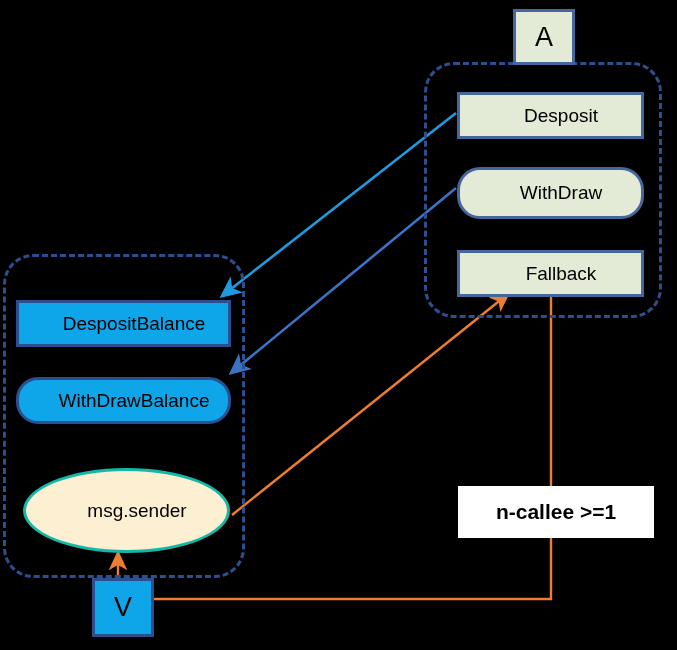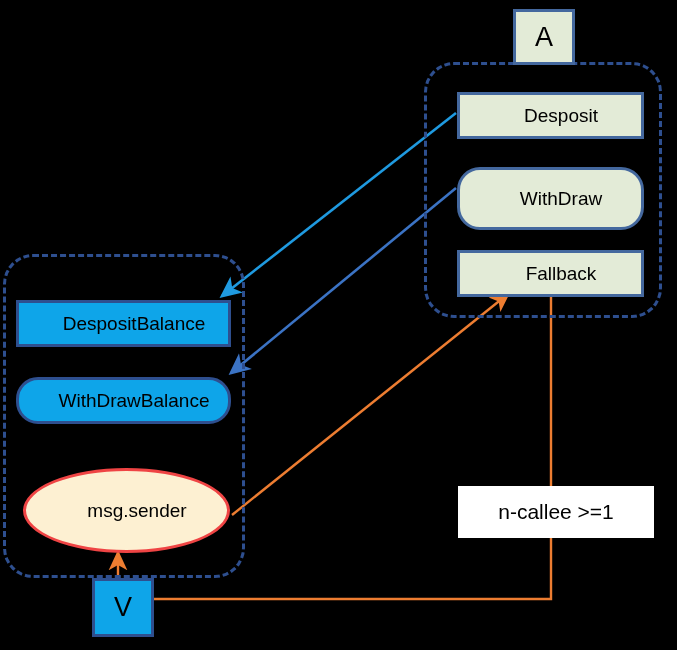--- a/index.html
+++ b/index.html
@@ -44,21 +44,21 @@
   .node-green {
     background: #e3ebd7;
     border: 3px solid #44689e;
   }
   .node-cream {
     background: #0ea5e9;
     border: 3px solid #2e4f8f;
   }
   .node-ellipse {
     background: #fdf0d2;
-    border: 3px solid #ef4444;
+    border: 3px solid #14b8a6;
     border-radius: 50%;
     flex-direction: column;
     gap: 36px;
   }
   .tag-box {
     position: absolute;
     box-sizing: border-box;
     display: flex;
     align-items: center;
     justify-content: center;
@@ -108,21 +108,21 @@
   <div class="group-box" style="left:424px; top:62px; width:238px; height:256px;"></div>
 
   <div class="tag-box node-green" style="left:513px; top:9px; width:62px; height:56px; border:3px solid #44689e;">
     <span>A</span>
   </div>
 
   <div class="node node-green" style="left:457px; top:92px; width:187px; height:47px;">
     <span>Desposit</span>
   </div>
 
-  <div class="node node-green" style="left:457px; top:167px; width:187px; height:63px;border-radius:23px;">
+  <div class="node node-green" style="left:457px; top:167px; width:187px; height:52px;border-radius:23px;">
     <span>WithDraw</span>
   </div>
 
   <div class="node node-green" style="left:457px; top:250px; width:187px; height:47px;">
     <span>Fallback</span>
   </div>
 
   <div class="group-box" style="left:3px; top:254px; width:242px; height:324px;"></div>
 
   <div class="node node-cream" style="left:16px; top:300px; width:215px; height:47px;">
@@ -135,17 +135,17 @@
 
   <div class="node node-ellipse" style="left:23px; top:468px; width:207px; height:85px;">
     <span class="ell-line">msg.sender</span>
   </div>
 
   <div class="tag-box node-cream" style="left:92px; top:578px; width:62px; height:59px;">
     <span>V</span>
   </div>
 
 
-  <div class="edge-label" style="left:458px; top:486px; width:196px; height:52px;">
+  <div class="edge-label" style="left:458px; top:486px; width:196px; height:52px;font-weight:bold;">
     <span>n-callee &gt;=1</span>
   </div>
 
 </div>
 
 </body></html>

